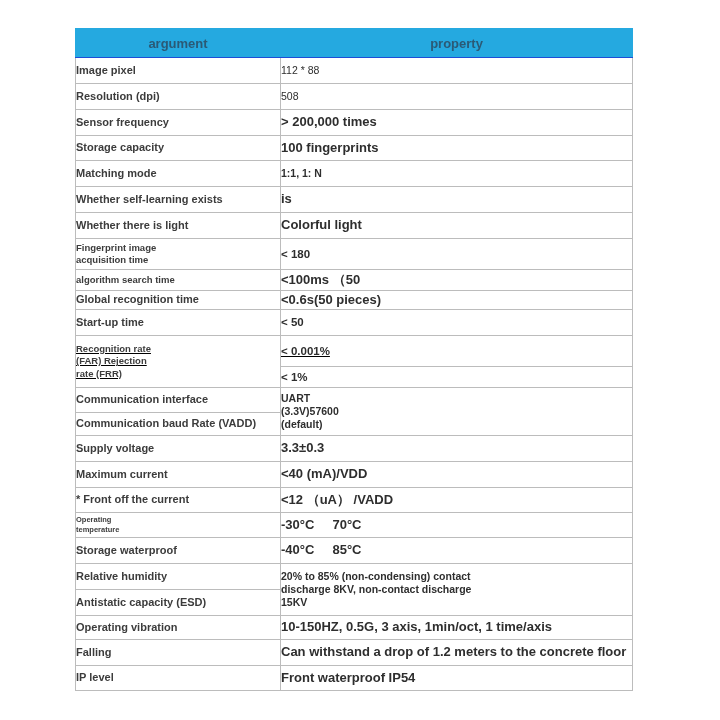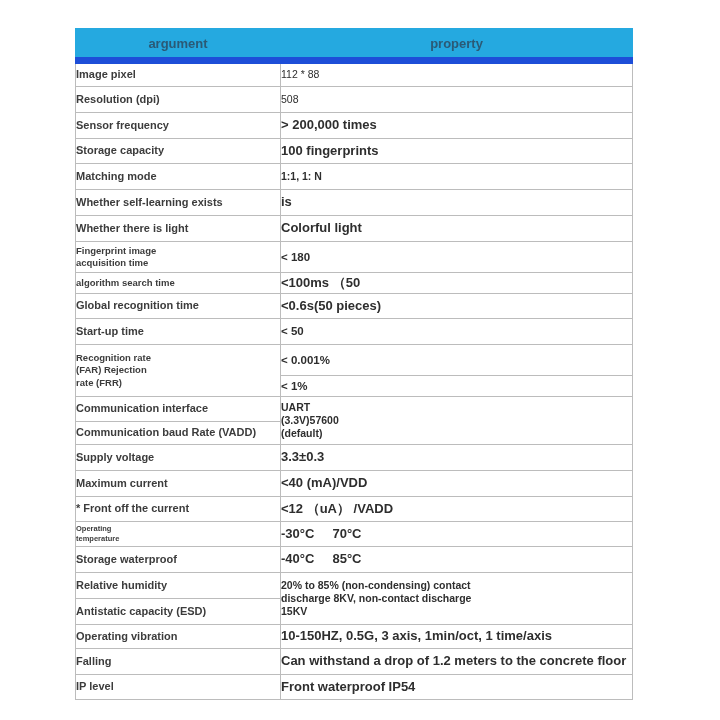--- a/index.html
+++ b/index.html
@@ -26,21 +26,21 @@
   table.spec col.c-arg { width: 205px; }
   table.spec col.c-val { width: 352px; }
   table.spec th {
     background: var(--header-bg, #25a9e0);
     color: var(--header-text, #2b5a76);
     font-size: 13px;
     font-weight: 700;
     height: 26px;
     vertical-align: middle;
     border: 1px solid var(--header-bg, #25a9e0);
-    border-bottom: 7px solid #1d4ed8;
+    border-bottom: 1px solid #1d4ed8;
   }
   table.spec th + th { border-left: 1px solid #1e93c6; }
   table.spec td {
     border: 1px solid #bcbcbc;
     vertical-align: middle;
     white-space: pre-line;
     overflow: hidden;
     padding: 0;
   }
   td.arg {
@@ -110,29 +110,29 @@
         </tr>
         <tr style="height: 31px;">
           <td class="arg xs">Fingerprint image
 acquisition time</td>
           <td class="val m">&lt; 180</td>
         </tr>
         <tr style="height: 21px;">
           <td class="arg xs">algorithm search time</td>
           <td class="val">&lt;100ms （50</td>
         </tr>
-        <tr style="height: 25px;">
+        <tr style="height: 19px;">
           <td class="arg">Global recognition time</td>
           <td class="val">&lt;0.6s(50 pieces)</td>
         </tr>
         <tr style="height: 26px;">
           <td class="arg">Start-up time</td>
           <td class="val m">&lt; 50</td>
         </tr>
-        <tr style="height: 31px;">
+        <tr style="height: 31px; text-decoration: underline;">
           <td class="arg xs" rowspan="2">Recognition rate
 (FAR) Rejection
 rate (FRR)</td>
           <td class="val m">&lt; 0.001%</td>
         </tr>
         <tr style="height: 21px;">
           <td class="val m">&lt; 1%</td>
         </tr>
         <tr style="height: 25px;">
           <td class="arg">Communication interface</td>

